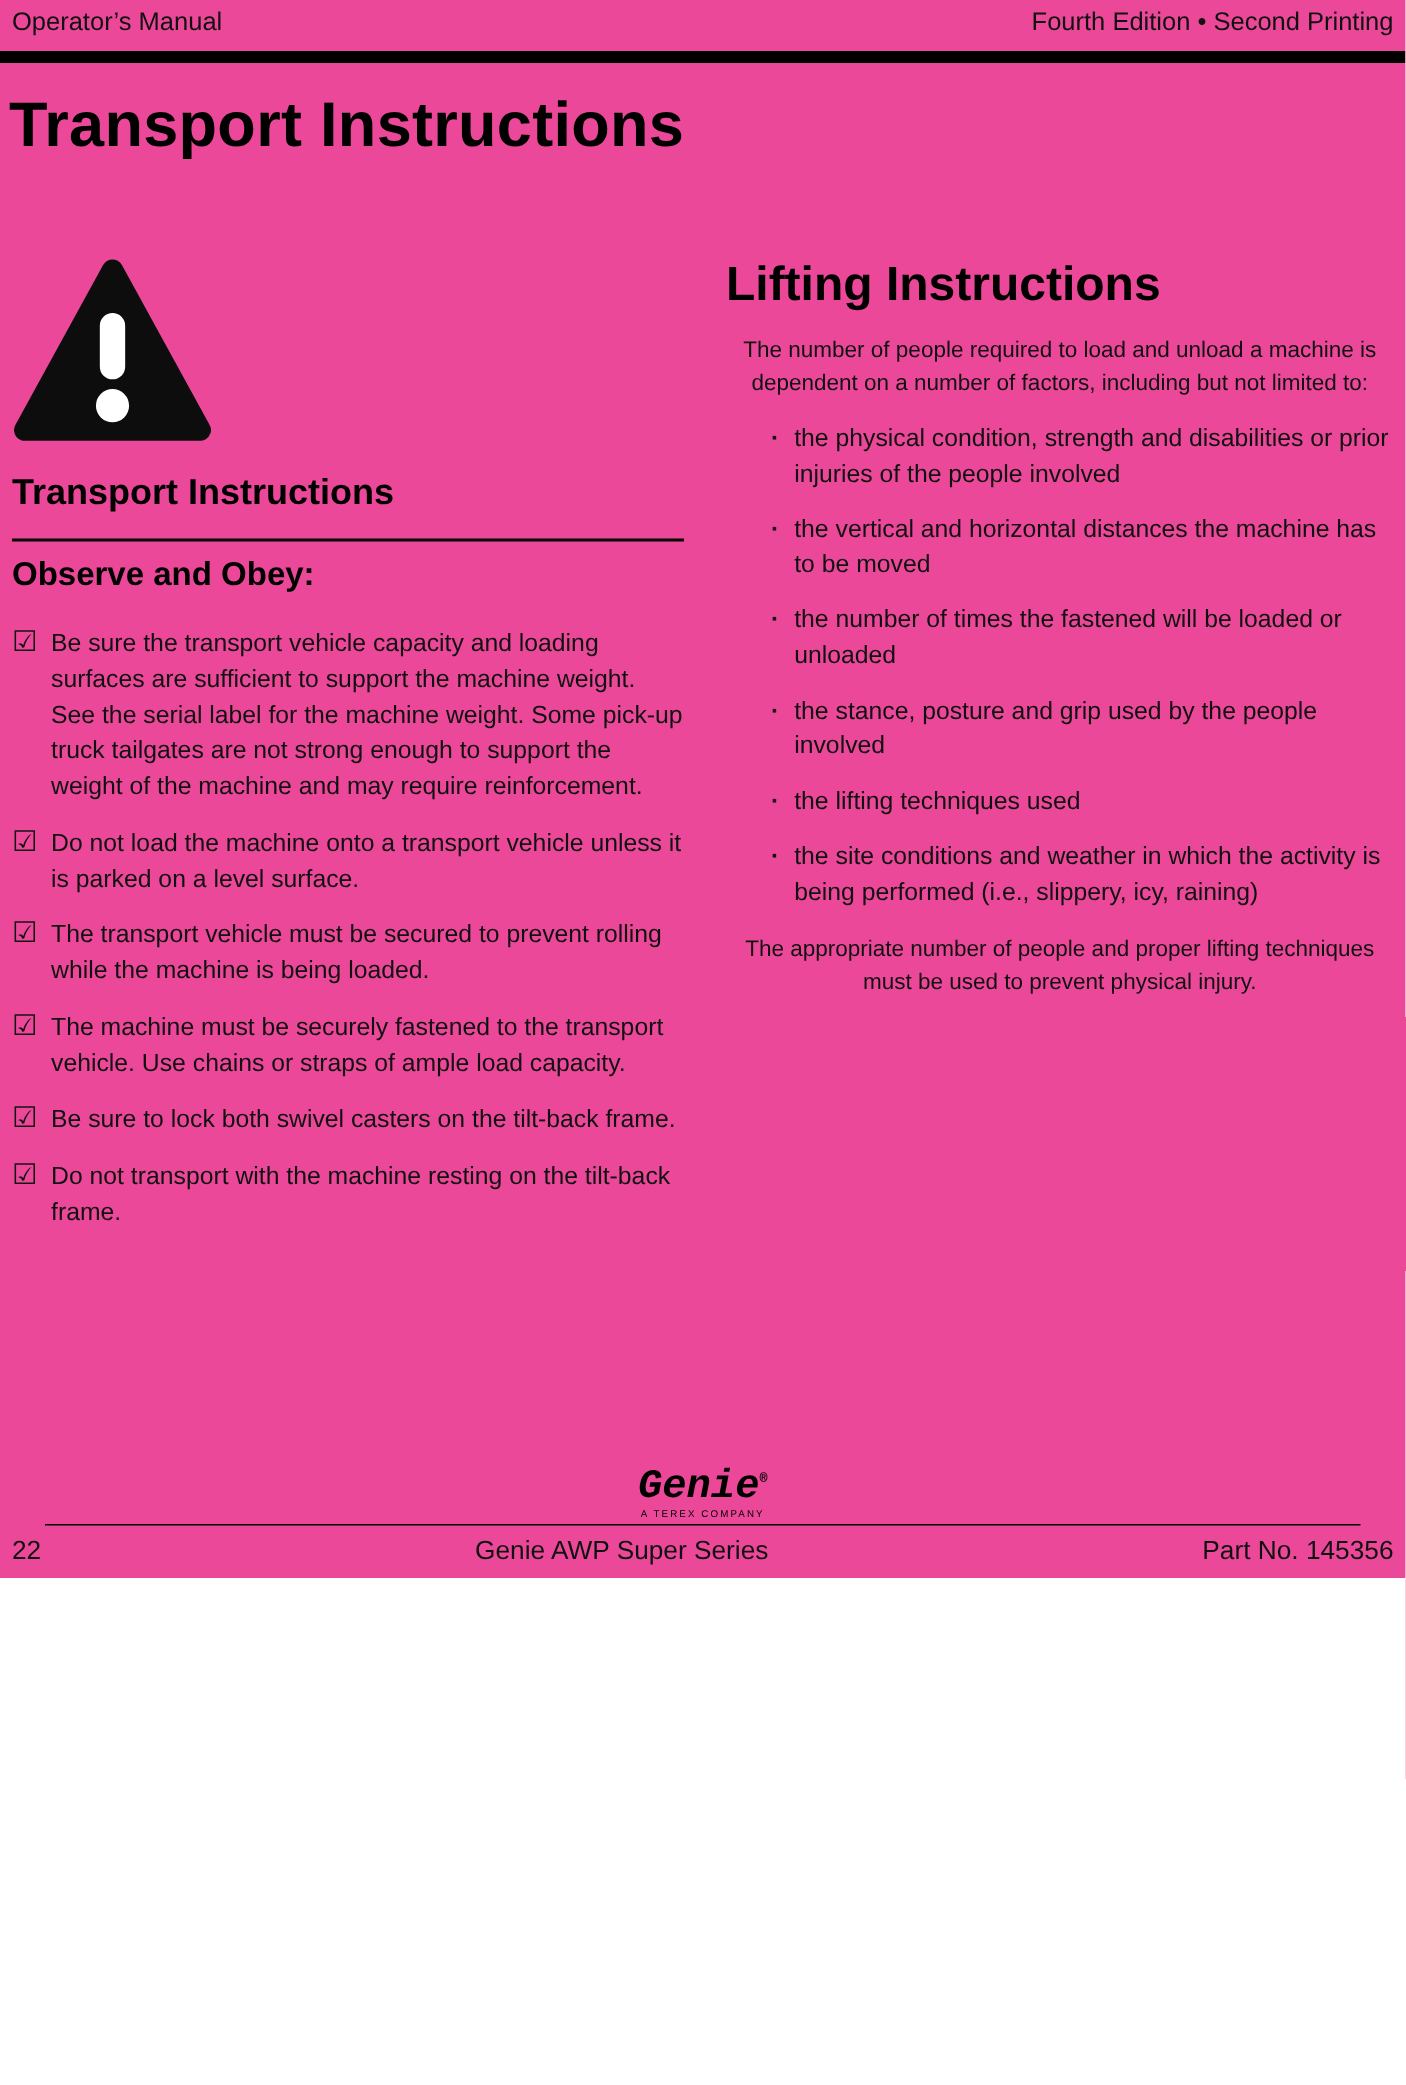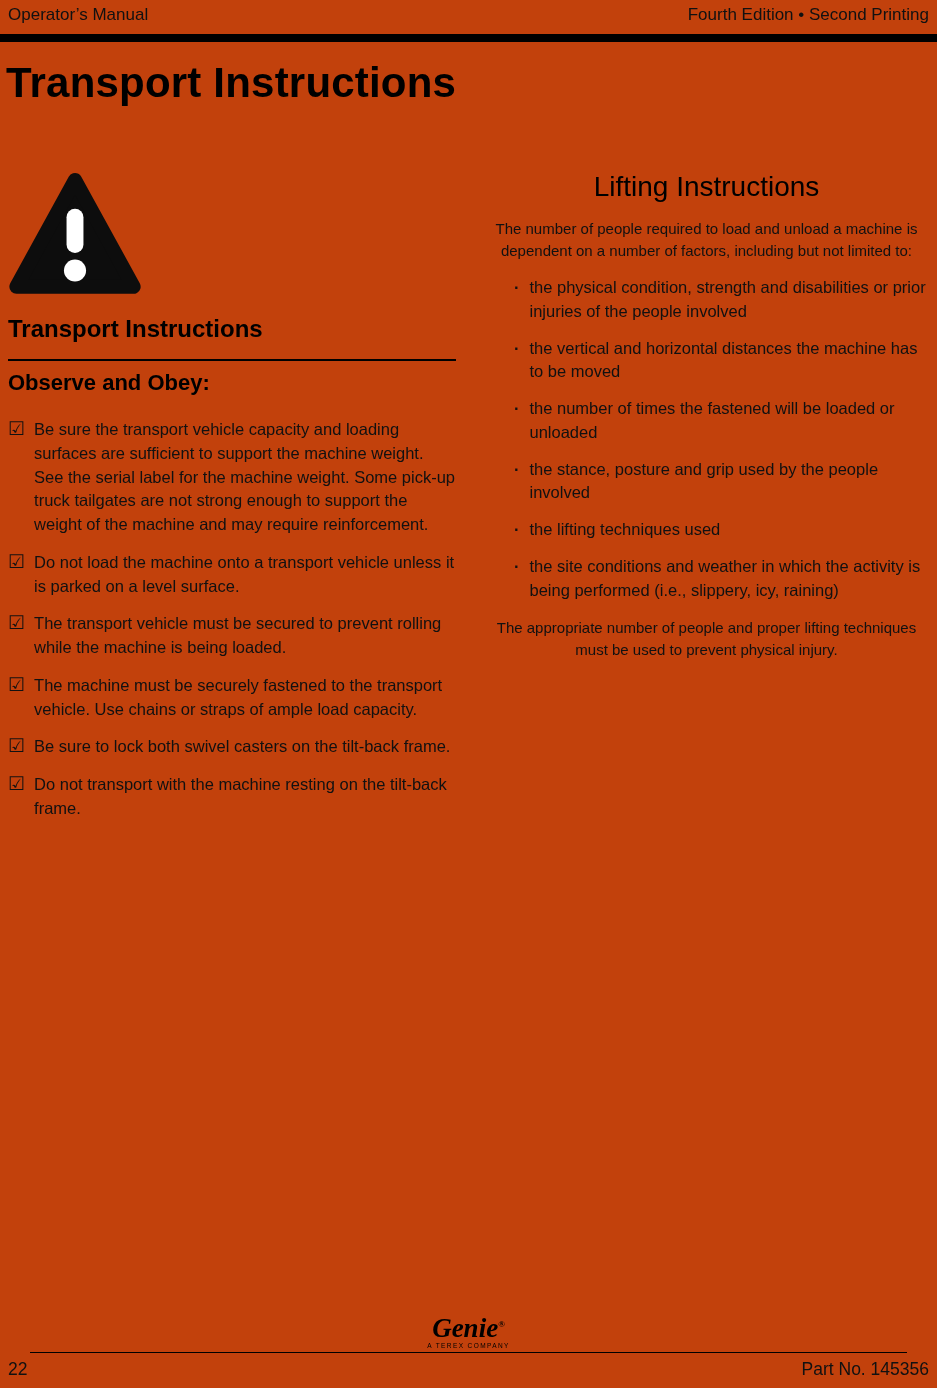--- a/index.html
+++ b/index.html
@@ -2,21 +2,21 @@
 <html><head>
 <meta charset="utf-8">
 <style>
   * { margin: 0; padding: 0; box-sizing: border-box; }
   html, body { background: #ffffff; }
   body {
     width: 937px; height: 1390px;
     font-family: "Liberation Sans", sans-serif;
     color: #111;
   }
-  .page { position: relative; width: 937px; height: 1388px; overflow: hidden; background: #c2410c; }
+  .page { position: relative; width: 937px; height: 1052px; overflow: hidden; background: #ec4899; }
 
   
   .page-header {
     display: flex; justify-content: space-between; align-items: baseline;
     padding: 5px 8px 0 8px; font-size: 17px; color: #111;
   }
   .header-bar { height: 8px; background: #000; margin-top: 9px; }
 
   
   .page-title {
@@ -39,32 +39,32 @@
   }
   .subsection-title { font-size: 22px; font-weight: bold; margin-top: 9px; color: #000; }
 
   
   .checklist { margin-top: 22px; }
   .check-item { display: flex; gap: 9px; font-size: 16.5px; line-height: 1.44; margin-bottom: 14px; }
   .checkbox { font-size: 19px; line-height: 1.2; flex: 0 0 auto; }
   .check-text { flex: 1 1 auto; }
 
   
-  .right-title { font-size: 28px; font-weight: normal; color: #000; text-align: center; }
+  .right-title { font-size: 32px; font-weight: bold; color: #000; }
   .para { font-size: 15px; line-height: 1.44; margin-top: 15px; text-align: center; }
   .bullet-list { margin-top: 15px; }
   .bullet-item { display: flex; gap: 10px; padding-left: 30px; font-size: 16.5px; line-height: 1.44; margin-bottom: 13px; }
   .bullet-dot { flex: 0 0 auto; font-weight: bold; }
   .bullet-text { flex: 1 1 auto; }
 
   
   .page-footer { position: absolute; left: 0; right: 0; bottom: 8px; }
   .logo-block { text-align: center; line-height: 1; }
   .logo-text {
-    font-family: Liberation Serif, serif;
+    font-family: Liberation Mono, monospace;
     font-style: italic; font-weight: bold; font-size: 27px; color: #000;
     display: inline-block; position: relative;
   }
   .logo-reg { font-size: 9px; vertical-align: super; font-style: normal; }
   .logo-sub { font-size: 6.5px; letter-spacing: 1.4px; color: #000; margin-top: 1px; }
   .footer-rule { border-top: 1.5px solid #000; margin: 3px 30px 0 30px; }
   .footer-row {
     display: flex; justify-content: space-between; align-items: baseline;
     padding: 6px 8px 0 8px; font-size: 17.5px;
   }
@@ -160,17 +160,18 @@
   </div>
 
   <footer class="page-footer">
     <div class="logo-block">
       <span class="logo-text"><span>Genie</span><span class="logo-reg">®</span></span>
       <div class="logo-sub">A TEREX COMPANY</div>
     </div>
     <div class="footer-rule"></div>
     <div class="footer-row">
       <span>22</span>
+      <span class="footer-center">Genie AWP Super Series</span>
       <span>Part No. 145356</span>
     </div>
   </footer>
 
 </div>
 
 </body></html>

